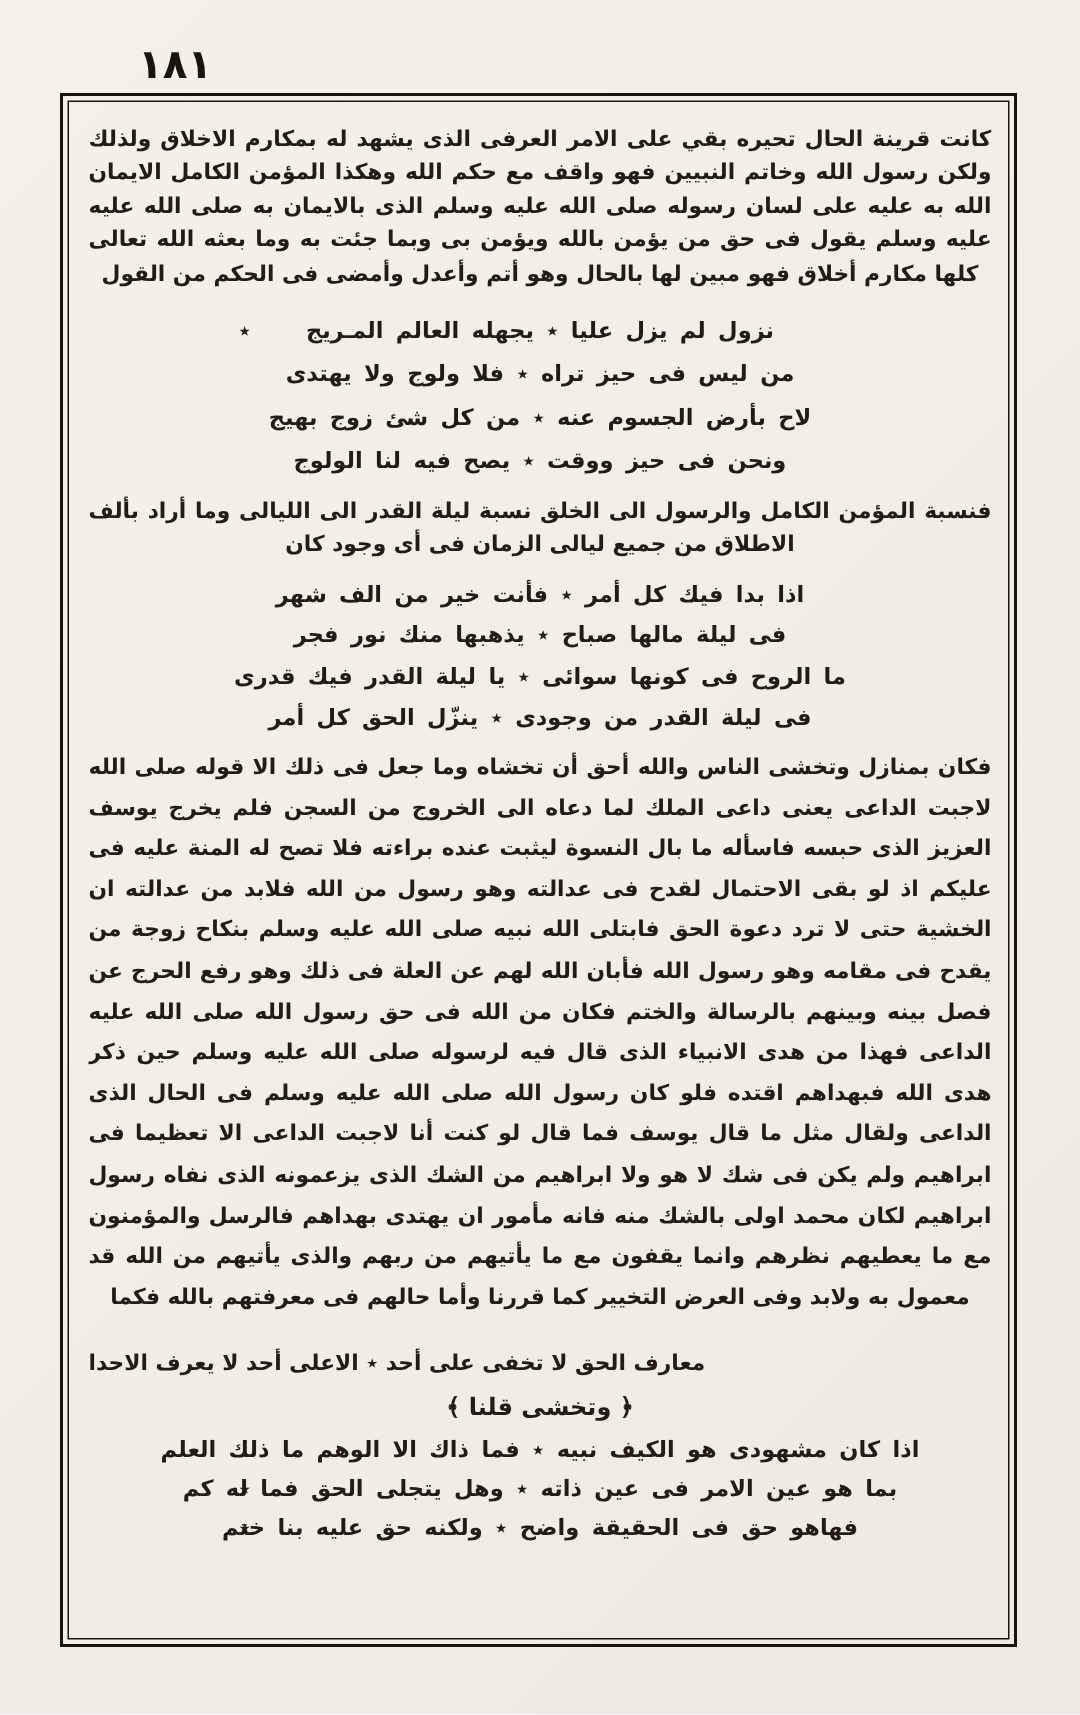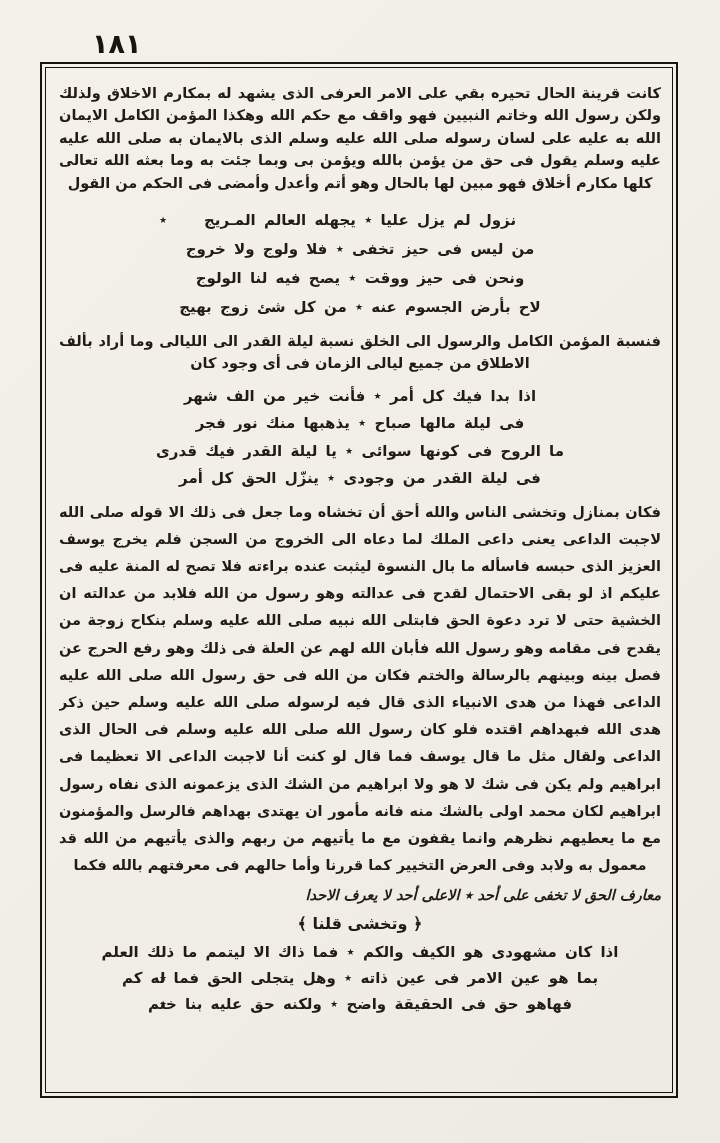--- a/index.html
+++ b/index.html
@@ -42,22 +42,22 @@
   .v-line{
     position:relative;
     font-size:15px;font-weight:bold;
     word-spacing:3px;overflow:hidden;
   }
   .poem1 .v-line{line-height:29px;height:29px;}
   .poem2 .v-line{line-height:27.5px;height:27.5px;}
   .poem3 .v-line{line-height:26px;height:26px;}
   .tail{position:absolute;left:100px;top:0;}
   .verse-line{
-    text-align:right;font-size:14.5px;font-weight:bold;
-    line-height:28px;height:28px;margin-top:2px;overflow:hidden;font-style:italic;
+    text-align:left;font-size:14.5px;font-weight:bold;
+    line-height:28px;height:28px;margin-top:16px;overflow:hidden;
   }
   .heading{
     text-align:center;font-size:16px;font-weight:bold;
     line-height:30px;height:30px;overflow:hidden;
   }
   .mt1{margin-top:12px;}
   .mt2{margin-top:8px;}
   .mt3{margin-top:6px;}
 </style>
 </head>
@@ -74,23 +74,23 @@
   <div class="p1">
     <div class="p-line">كانت قرينة الحال تحيره بقي على الامر العرفى الذى يشهد له بمكارم الاخلاق ولذلك قال ما كان محمد أبا أحد من رجالكم</div>
     <div class="p-line">ولكن رسول الله وخاتم النبيين فهو واقف مع حكم الله وهكذا المؤمن الكامل الايمان ماهو مع الناس وانما هو مع ما يحكم</div>
     <div class="p-line">الله به عليه على لسان رسوله صلى الله عليه وسلم الذى بالايمان به صلى الله عليه وسلم ثبت الايمان له فان النبى صلى الله</div>
     <div class="p-line">عليه وسلم يقول فى حق من يؤمن بالله ويؤمن بى وبما جئت به وما بعثه الله تعالى الا ليتمم مكارم الاخلاق فأحواله</div>
     <div class="p-line center">كلها مكارم أخلاق فهو مبين لها بالحال وهو أتم وأعدل وأمضى فى الحكم من القول فان الحق</div>
   </div>
 
   <div class="poem poem1 mt1">
     <div class="v-line"><span>نزول لم يزل عليا ٭ يجهله العالم المـريج</span><span class="tail">٭</span></div>
-    <div class="v-line"><span>من ليس فى حيز تخفى ٭ فلا ولوج ولا خروج</span></div>
+    <div class="v-line"><span>من ليس فى حيز تراه ٭ فلا ولوج ولا يهتدى</span></div>
+    <div class="v-line"><span>لاح بأرض الجسوم عنه ٭ من كل شئ زوج بهيج</span></div>
     <div class="v-line"><span>ونحن فى حيز ووقت ٭ يصح فيه لنا الولوج</span></div>
-    <div class="v-line"><span>لاح بأرض الجسوم عنه ٭ من كل شئ زوج بهيج</span></div>
   </div>
 
   <div class="p2 mt2">
     <div class="p-line">فنسبة المؤمن الكامل والرسول الى الخلق نسبة ليلة القدر الى الليالى وما أراد بألف شهر توقيتا بل أراد انها خير على</div>
     <div class="p-line center">الاطلاق من جميع ليالى الزمان فى أى وجود كان</div>
   </div>
 
   <div class="poem poem2 mt2">
     <div class="v-line"><span>اذا بدا فيك كل أمر ٭ فأنت خير من الف شهر</span></div>
     <div class="v-line"><span>فى ليلة مالها صباح ٭ يذهبها منك نور فجر</span></div>
@@ -113,18 +113,18 @@
     <div class="p-line">ابراهيم لكان محمد اولى بالشك منه فانه مأمور ان يهتدى بهداهم فالرسل والمؤمنون الكمل ماهم واقفون</div>
     <div class="p-line">مع ما يعطيهم نظرهم وانما يقفون مع ما يأتيهم من ربهم والذى يأتيهم من الله قد يكون كما قلنا أمرا وعرضا فالامر</div>
     <div class="p-line center">معمول به ولابد وفى العرض التخيير كما قررنا وأما حالهم فى معرفتهم بالله فكما قلنا فى قصيدة لنا</div>
   </div>
 
   <div class="verse-line">معارف الحق لا تخفى على أحد ٭ الاعلى أحد لا يعرف الاحدا</div>
 
   <div class="heading">﴿ وتخشى قلنا ﴾</div>
 
   <div class="poem poem3">
-    <div class="v-line"><span>اذا كان مشهودى هو الكيف والكم ٭ فما ذاك الا ليتمم ما ذلك العلم</span></div>
+    <div class="v-line"><span>اذا كان مشهودى هو الكيف نبيه ٭ فما ذاك الا الوهم ما ذلك العلم</span></div>
     <div class="v-line"><span>بما هو عين الامر فى عين ذاته ٭ وهل يتجلى الحق فما له كم</span><span class="tail">٭</span></div>
     <div class="v-line"><span>فهاهو حق فى الحقيقة واضح ٭ ولكنه حق عليه بنا ختم</span><span class="tail">٭</span></div>
   </div>
 
 </div>
 
 </body></html>

